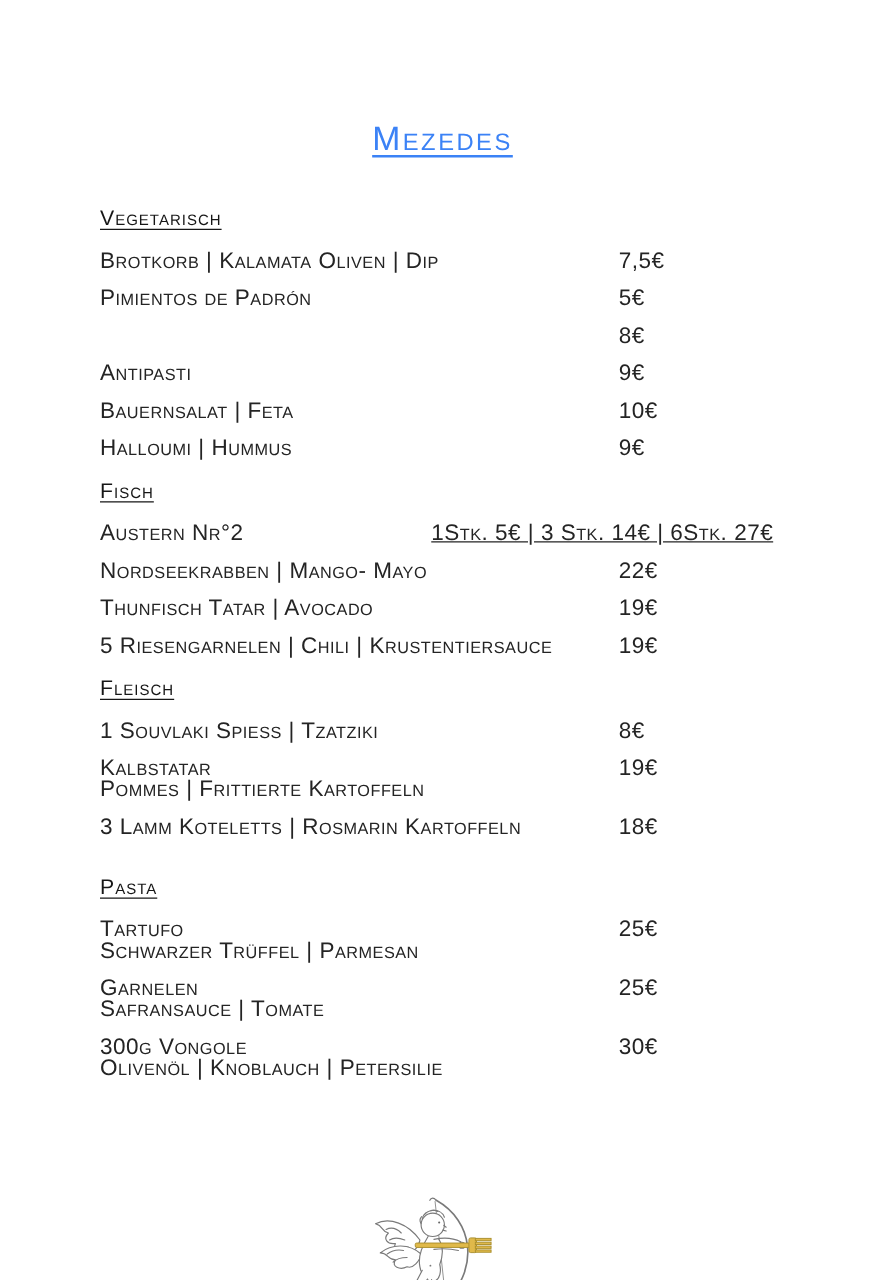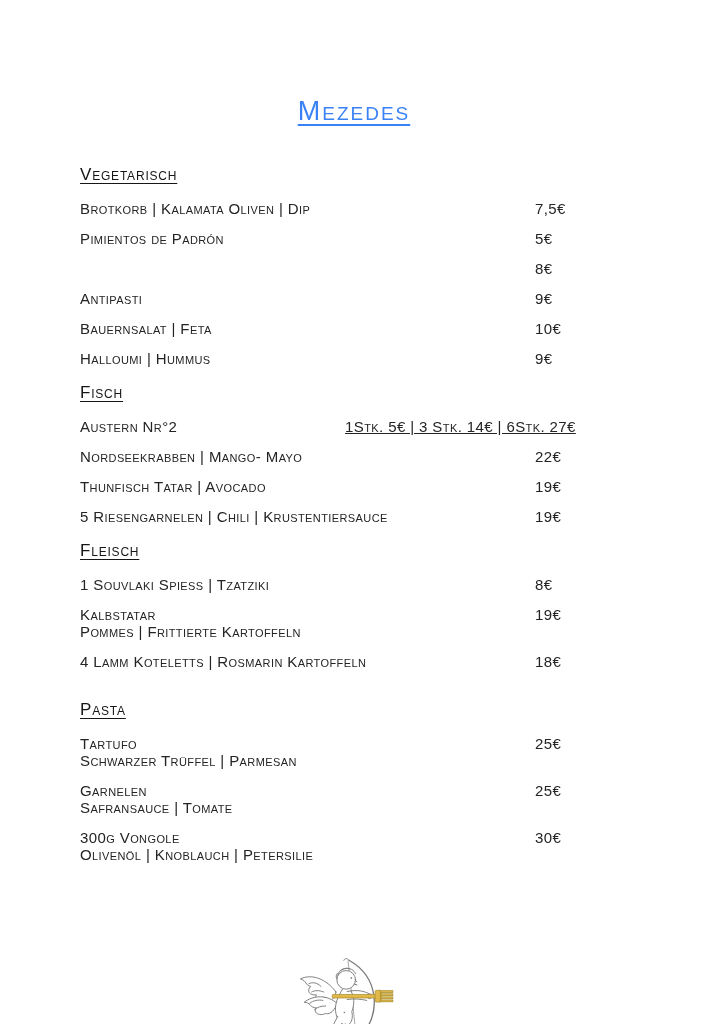--- a/index.html
+++ b/index.html
@@ -48,32 +48,32 @@
     text-decoration-thickness: 1.2px;
   }
   .section.first .section-title { margin-top: 38px; }
   .section.gap-top .section-title { margin-top: 30px; }
   .row {
     position: relative;
     margin-bottom: 13px;
     min-height: 17px;
   }
   .item-name, .item-sub, .item-price {
-    font-size: 15px;
+    font-size: 18px;
     line-height: 17px;
     font-variant: small-caps;
     letter-spacing: 0.4px;
     color: #242424;
     font-weight: 400;
   }
   .item-name { display: block; max-width: 430px; }
   .item-sub  { display: block; }
   .item-price {
     position: absolute;
-    left: 455px;
+    left: 415px;
     top: 0;
     white-space: nowrap;
   }
   .item-price.wide { left: 265px; text-decoration: underline; }
   .cupid {
     position: absolute;
     left: 293px;
     top: 858px;
     width: 112px;
     height: 132px;
@@ -140,21 +140,21 @@
       <div class="row">
         <span class="item-name">1 Souvlaki Spiess | Tzatziki</span>
         <span class="item-price">8€</span>
       </div>
       <div class="row">
         <span class="item-name">Kalbstatar</span>
         <span class="item-sub">Pommes | Frittierte Kartoffeln</span>
         <span class="item-price">19€</span>
       </div>
       <div class="row">
-        <span class="item-name">4 Lamm Koteletts | Rosmarin Kartoffeln</span>
+        <span class="item-name">3 Lamm Koteletts | Rosmarin Kartoffeln</span>
         <span class="item-price">18€</span>
       </div>
     </div>
 
     <div class="section gap-top">
       <h2 class="section-title"><span>Pasta</span></h2>
       <div class="row">
         <span class="item-name">Tartufo</span>
         <span class="item-sub">Schwarzer Trüffel | Parmesan</span>
         <span class="item-price">25€</span>

